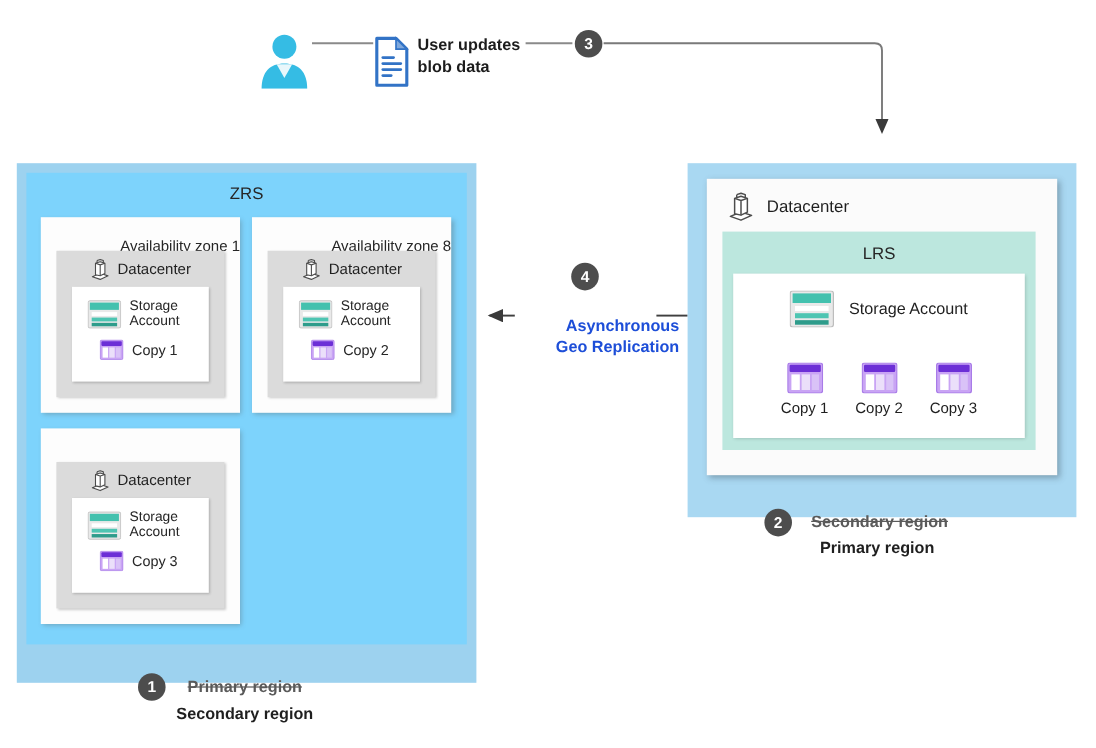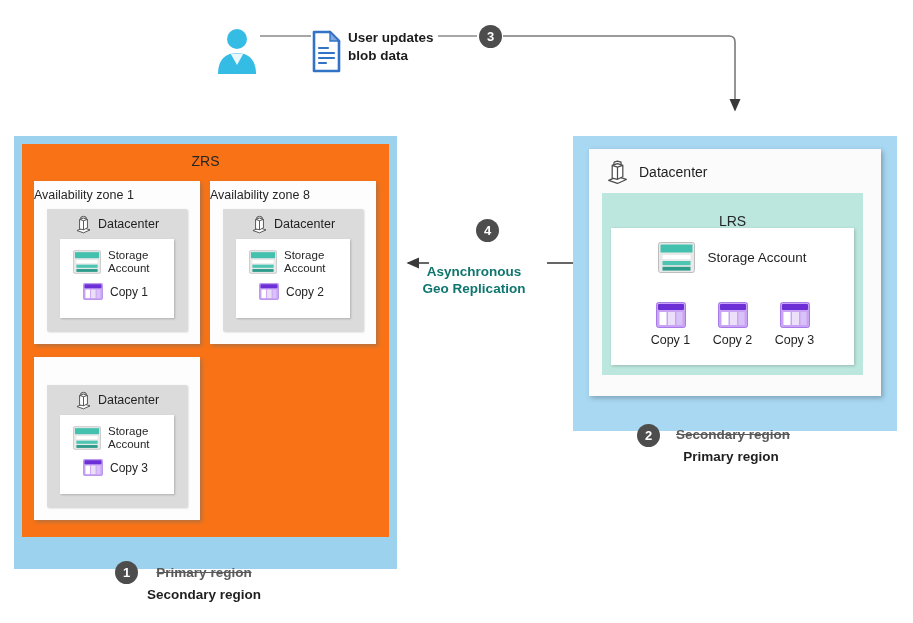--- a/index.html
+++ b/index.html
@@ -19,59 +19,59 @@
   .b3{left:479px;top:25px;}
   .b4{left:476px;top:219px;}
 
   
   .person{left:214px;top:11px;width:46px;height:47px;}
   .doc{left:312px;top:14px;width:29px;height:43px;}
   .user-label{left:348px;top:13px;font-size:13.5px;font-weight:bold;line-height:18px;color:#1c1c1c;}
 
   
   .zrs-box{left:14px;top:120px;width:383px;height:433px;background:#9dd2ef;}
-  .zrs-inner{position:absolute;left:8px;top:8px;right:8px;bottom:32px;background:#f97316;}
+  .zrs-inner{position:absolute;left:8px;top:8px;right:8px;bottom:32px;background:#7dd3fc;}
   .zrs-title{text-align:center;padding-top:9px;font-size:14px;color:#262626;}
   .zone-card{position:absolute;width:166px;height:163px;background:#fdfdfd;
     box-shadow:2px 2px 4px rgba(90,110,120,.45);}
   .zc1{left:12px;top:37px;} .zc2{left:188px;top:37px;} .zc3{left:12px;top:213px;}
-  .zone-title{text-align:left;padding-top:7px;font-size:12.5px;color:#262626;}
+  .zone-title{text-align:right;padding-top:17px;font-size:12.5px;color:#262626;}
   .dc-box{position:absolute;left:13px;top:28px;width:140px;height:122px;background:#dbdbdb;
     box-shadow:1px 1px 2px rgba(0,0,0,.2);}
   .dc-header{display:flex;align-items:center;justify-content:center;gap:6px;padding-top:5px;font-size:12.5px;}
   .dc-inner{position:absolute;left:13px;top:30px;width:114px;height:79px;background:#ffffff;
     box-shadow:1px 1px 2px rgba(0,0,0,.2);}
   .srow{display:flex;align-items:center;gap:7px;margin:10px 0 0 13px;}
   .slabel{width:58px;font-size:11.5px;line-height:13px;color:#262626;}
   .crow{display:flex;align-items:center;gap:7px;margin:8px 0 0 23px;}
   .clabel{font-size:12px;color:#262626;}
 
   
   .rbox{left:573px;top:120px;width:324px;height:295px;background:#a9d8f2;}
   .rcard{position:absolute;left:16px;top:13px;width:292px;height:247px;background:#fbfbfb;
     box-shadow:2px 2px 5px rgba(70,90,105,.45);}
   .rdc-header{display:flex;align-items:center;gap:10px;margin:9px 0 0 17px;font-size:14px;}
   .lrs-box{position:absolute;left:13px;top:44px;width:261px;height:182px;background:#bce7de;}
-  .lrs-title{text-align:center;padding-top:20px;font-size:14px;color:#262626;}
+  .lrs-title{text-align:center;padding-top:10px;font-size:14px;color:#262626;}
   .lrs-inner{position:absolute;left:9px;top:35px;width:243px;height:137px;background:#ffffff;
     box-shadow:1px 1px 3px rgba(0,0,0,.2);}
   .lrs-srow{display:flex;align-items:center;justify-content:center;gap:12px;margin-top:14px;font-size:13.5px;}
   .copies{display:flex;justify-content:center;gap:12px;margin-top:29px;}
   .copy-item{width:50px;display:flex;flex-direction:column;align-items:center;gap:5px;font-size:12.5px;}
 
   
   .struck{position:absolute;width:152px;text-align:center;font-size:13.5px;font-weight:bold;
     color:#5a5a5a;text-decoration:line-through;}
   .region-label{position:absolute;width:152px;text-align:center;font-size:13.5px;font-weight:bold;color:#1f1f1f;}
   .s1{left:128px;top:565px;} .r1{left:128px;top:587px;}
   .s2{left:657px;top:427px;} .r2{left:655px;top:449px;}
 
   
-  .geo-label{left:396px;top:247px;width:156px;text-align:center;font-size:13.5px;font-weight:bold;
-    line-height:17px;color:#0f766e;}
+  .geo-label{left:410px;top:247px;width:156px;text-align:right;font-size:13.5px;font-weight:bold;
+    line-height:17px;color:#1d4ed8;}
 
   
   .bicon-sm svg{width:17px;height:20px;} .bicon-lg svg{width:23px;height:27px;}
   .sicon-sm svg{width:28px;height:24px;} .sicon-lg svg{width:37px;height:31px;}
   .cicon-sm svg{width:20px;height:17px;} .cicon-lg svg{width:30px;height:26px;}
 </style>
 </head>
 <body>
 
 <div class="canvas">

